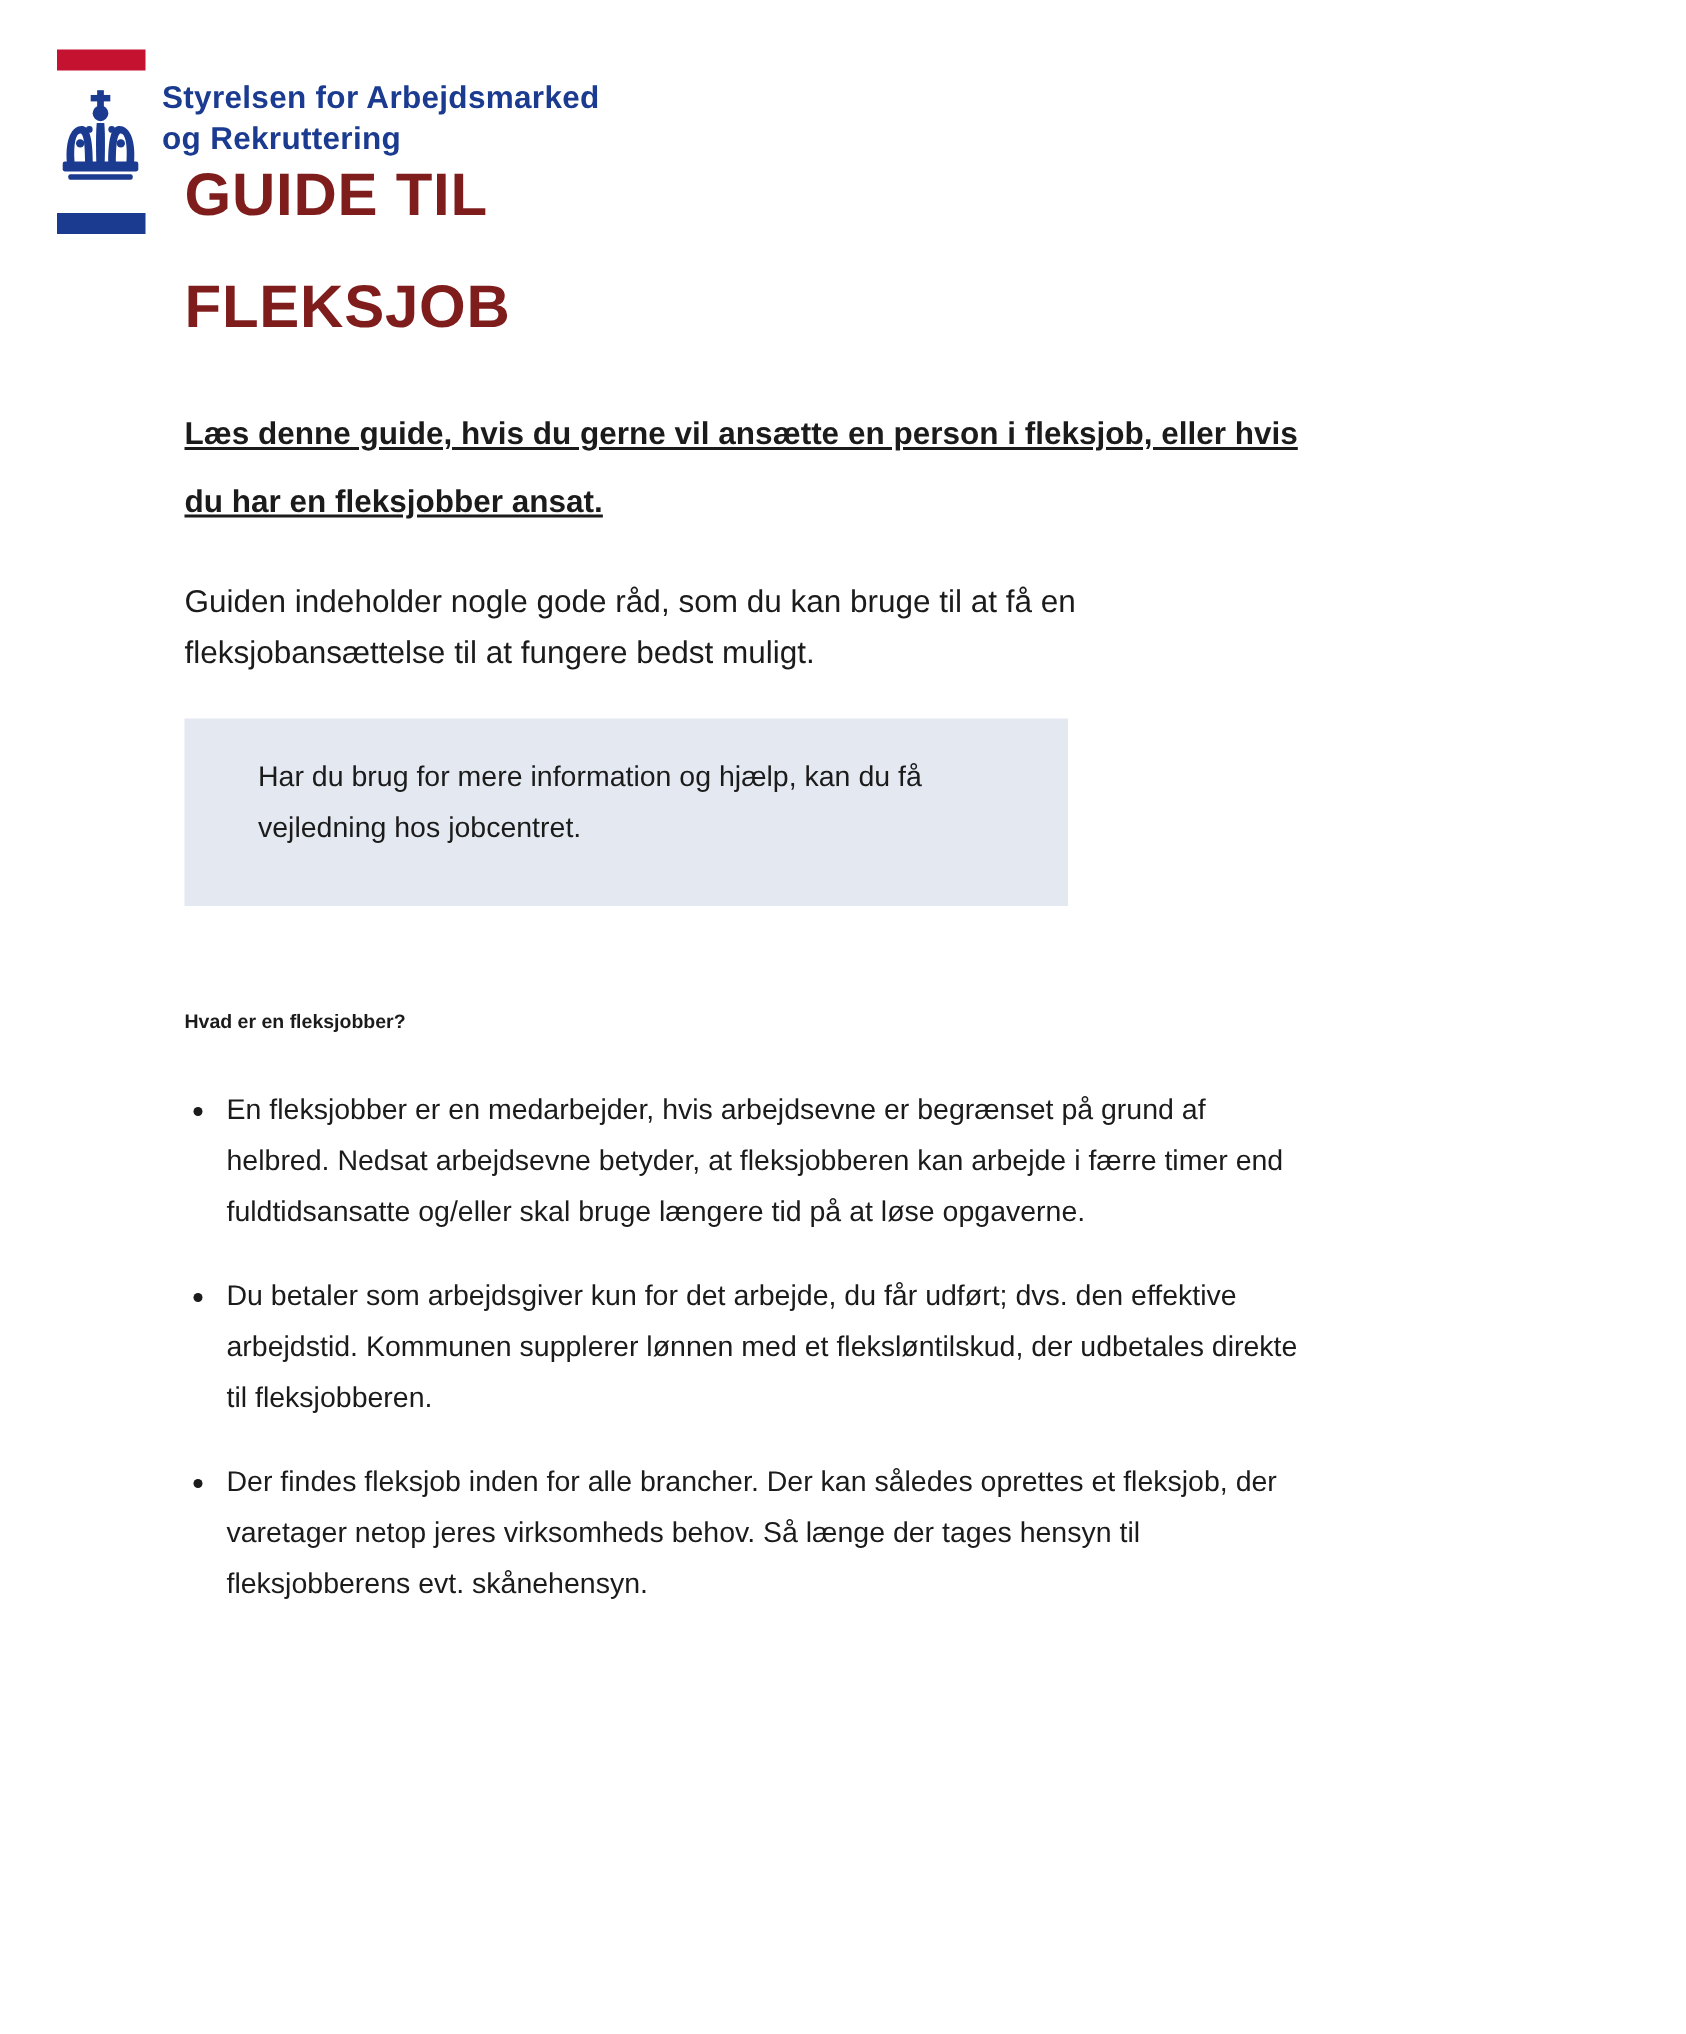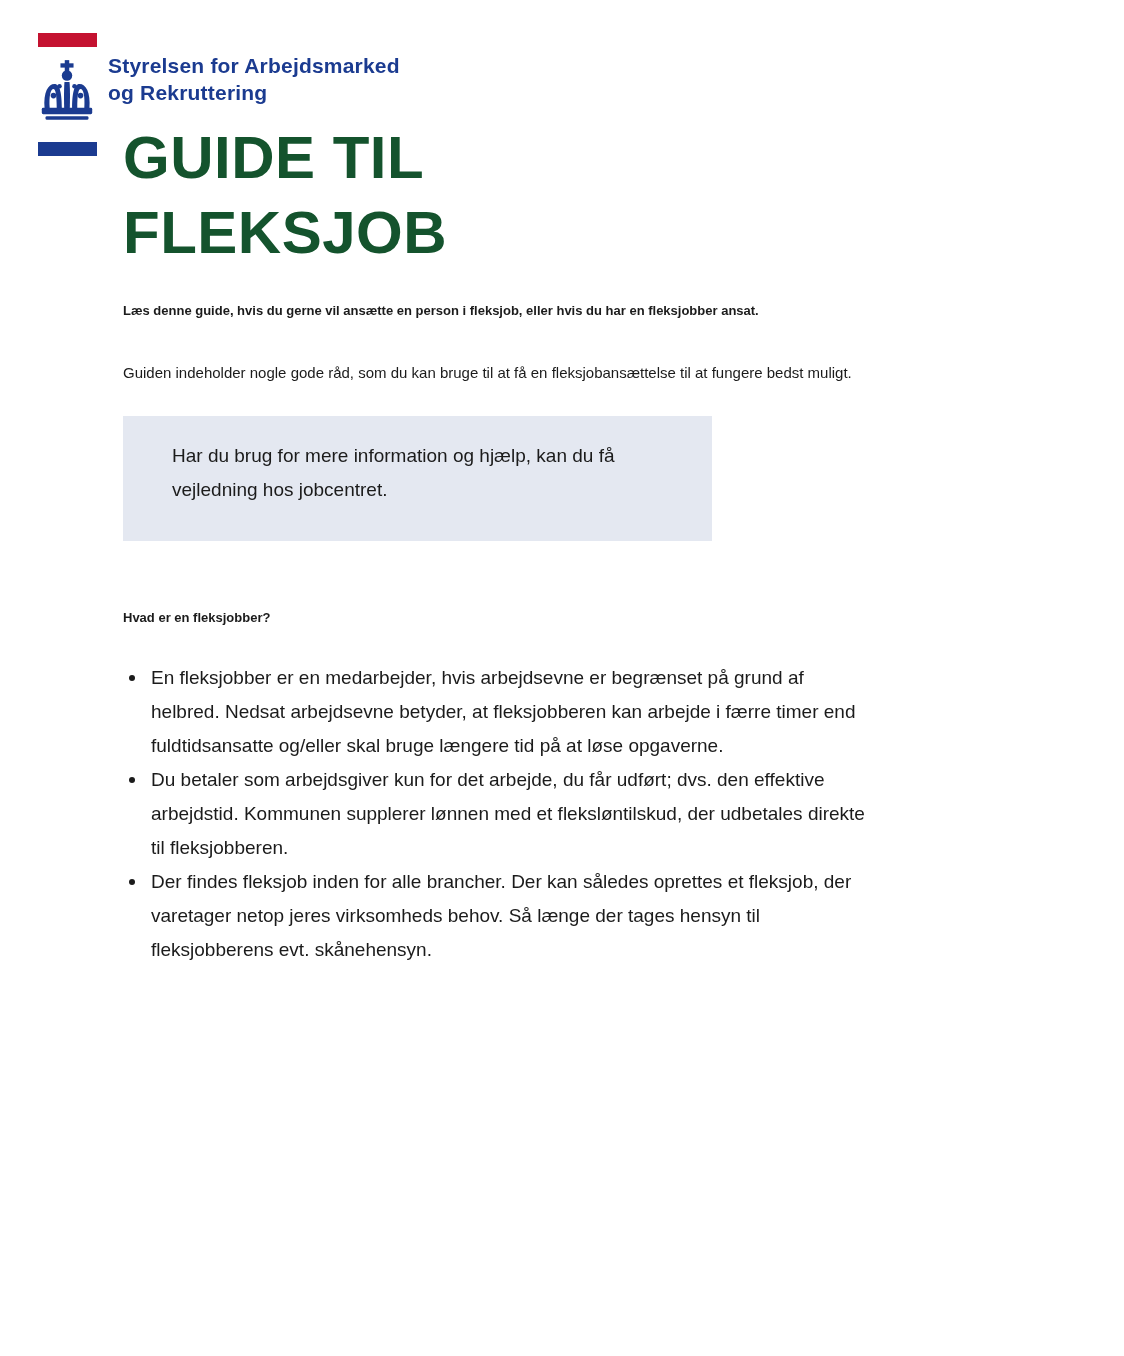--- a/index.html
+++ b/index.html
@@ -21,37 +21,37 @@
   .brand-text {
     position: absolute; left: 108px; top: 52px;
     font-size: 21px; line-height: 27px; font-weight: 700;
     color: #1B3B90; letter-spacing: 0.2px;
   }
 
   
   .content { margin-left: 123px; width: 752px; }
 
   .doc-title {
-    margin: 120px 0 0 0;
-    font-size: 60px; line-height: 75px; font-weight: 700;
-    color: #14532d; letter-spacing: 0.5px;
+    margin: 93px 0 0 0;
+    font-size: 40px; line-height: 75px; font-weight: 700;
+    color: #7f1d1d; letter-spacing: 0.5px;
   }
   .title-line { display: block; white-space: nowrap; }
   .caret {
     display: inline-block; width: 2px; height: 64px;
     background: #d9d9d9; margin-left: 5px; vertical-align: -12px;
   }
 
   .lead {
     margin: 24px 0 0 0;
-    font-size: 13px; line-height: 34px; font-weight: 700;
+    font-size: 21px; line-height: 45px; font-weight: 700; text-decoration: underline;
   }
   .body-par {
     margin: 28px 0 0 0;
-    font-size: 15px; line-height: 34px;
+    font-size: 21px; line-height: 34px;
   }
 
   .info-box {
     box-sizing: border-box;
     margin-top: 26px;
     width: 589px;
     background: #E4E8F1;
     padding: 23px 44px 34px 49px;
   }
   .info-box p { margin: 0; font-size: 19px; line-height: 34px; }
@@ -60,21 +60,21 @@
     margin: 60px 0 0 0;
     font-size: 13px; line-height: 34px; font-weight: 700;
   }
 
   ul.bullets { margin: 26px 0 0 0; padding: 0; list-style: none; }
   ul.bullets li {
     position: relative;
     padding-left: 28px;
     font-size: 19px; line-height: 34px;
   }
-  ul.bullets li + li { }
+  ul.bullets li + li { margin-top: 22px; }
   ul.bullets .dot {
     position: absolute; left: 6px; top: 14px;
     width: 6px; height: 6px; border-radius: 50%;
     background: #1b1b1b;
   }
 </style>
 </head>
 <body>
 
 <header>

